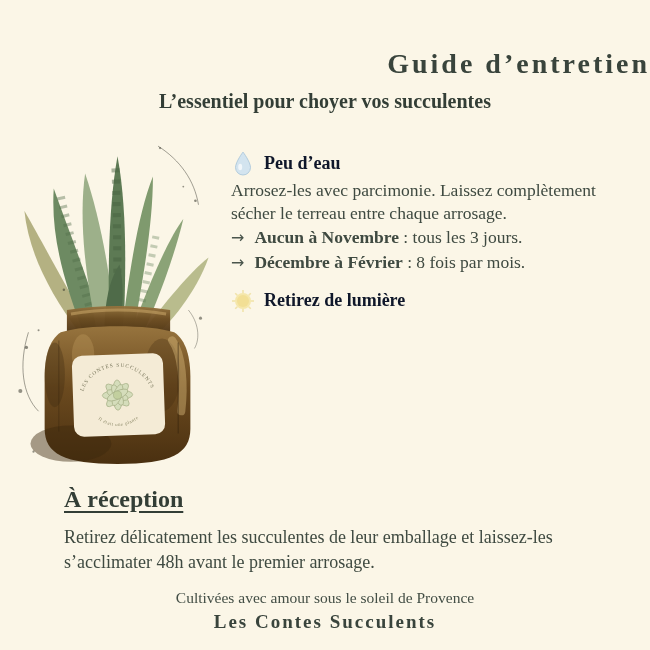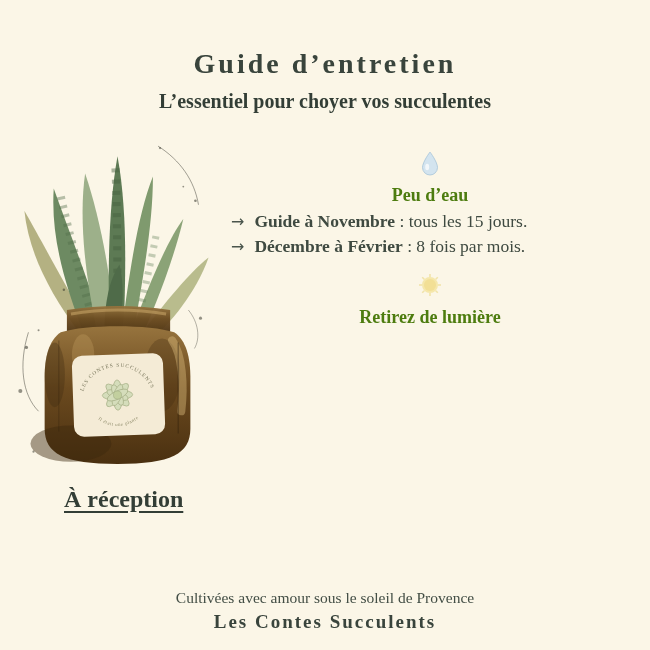--- a/index.html
+++ b/index.html
@@ -8,21 +8,21 @@
     font-family: "Liberation Serif", serif;
     background: #fbf6e7;
     color: #3f4a41;
     position: relative;
     overflow: hidden;
   }
   .canvas { position: absolute; inset: 0; background: #fbf6e7; }
 
   .page-title {
     position: absolute; top: 48px; left: 0; width: 100%;
-    text-align: center;
+    text-align: right;
     font-size: 28px; font-weight: 600; letter-spacing: 3px;
     color: #39443c;
   }
   .page-subtitle {
     position: absolute; top: 90px; left: 0; width: 100%;
     text-align: center;
     font-size: 20px; font-weight: 700;
     color: #333e36;
   }
 
@@ -31,23 +31,22 @@
     width: 218px; height: 334px;
   }
   .illustration svg { width: 100%; height: 100%; }
 
   .care-column {
     position: absolute; left: 231px; top: 150px; width: 398px;
   }
   .care-section { margin-bottom: 13px; }
   .section-heading {
     display: flex; align-items: center; gap: 9px;
-    font-size: 18px; font-weight: 700; color: #4d7c0f;
+    font-size: 18px; font-weight: 700; color: #0f172a;
     margin-bottom: 3px;
-    flex-direction: column;
   }
   .section-heading .icon { display: inline-flex; width: 24px; height: 26px; align-items: center; justify-content: center; }
   .section-body {
     font-size: 17.5px; line-height: 1.32; color: #3f4a41;
   }
   .schedule-line {
     font-size: 17.5px; line-height: 1.42; color: #3f4a41;
     display: flex; align-items: baseline;
   }
   .schedule-line .arrow { margin-right: 10px; font-family: "DejaVu Sans", sans-serif; font-size: 16px; color: #4a554c; }
@@ -161,23 +160,24 @@
     <div class="care-section">
       <div class="section-heading">
         <span class="icon">
           <svg width="22" height="26" viewBox="0 0 22 26">
             <path d="M11,2 C11,2 3.5,12 3.5,17.5 a7.5,7.5 0 0 0 15,0 C18.5,12 11,2 11,2 Z" fill="#d3e4ef" stroke="#a4c3d8" stroke-width="0.8"></path>
             <ellipse cx="8.2" cy="17" rx="2" ry="3.2" fill="#ffffff" opacity="0.7"></ellipse>
           </svg>
         </span>
         <span>Peu d’eau</span>
       </div>
+      <p class="section-body">Arrosez-les avec parcimonie. Laissez complètement sécher le terreau entre chaque arrosage.</p>
       <div class="schedule-line">
         <span class="arrow">→</span>
-        <span><span class="period">Guide à Novembre</span><span> : tous les 15 jours.</span></span>
+        <span><span class="period">Aucun à Novembre</span><span> : tous les 3 jours.</span></span>
       </div>
       <div class="schedule-line">
         <span class="arrow">→</span>
         <span><span class="period">Décembre à Février</span><span> : 8 fois par mois.</span></span>
       </div>
     </div>
 
     <div class="care-section">
       <div class="section-heading">
         <span class="icon">
@@ -198,20 +198,21 @@
         </span>
         <span>Retirez de lumière</span>
       </div>
     </div>
 
 
   </div>
 
   <div class="reception">
     <div class="reception-heading">À réception</div>
+    <p class="reception-body">Retirez délicatement les succulentes de leur emballage et laissez-les s’acclimater 48h avant le premier arrosage.</p>
   </div>
 
   <div class="footer-wrap">
     <div class="footer-tagline">Cultivées avec amour sous le soleil de Provence</div>
     <div class="footer-brand">Les Contes Succulents</div>
   </div>
 
 </div>
 
 </body></html>

